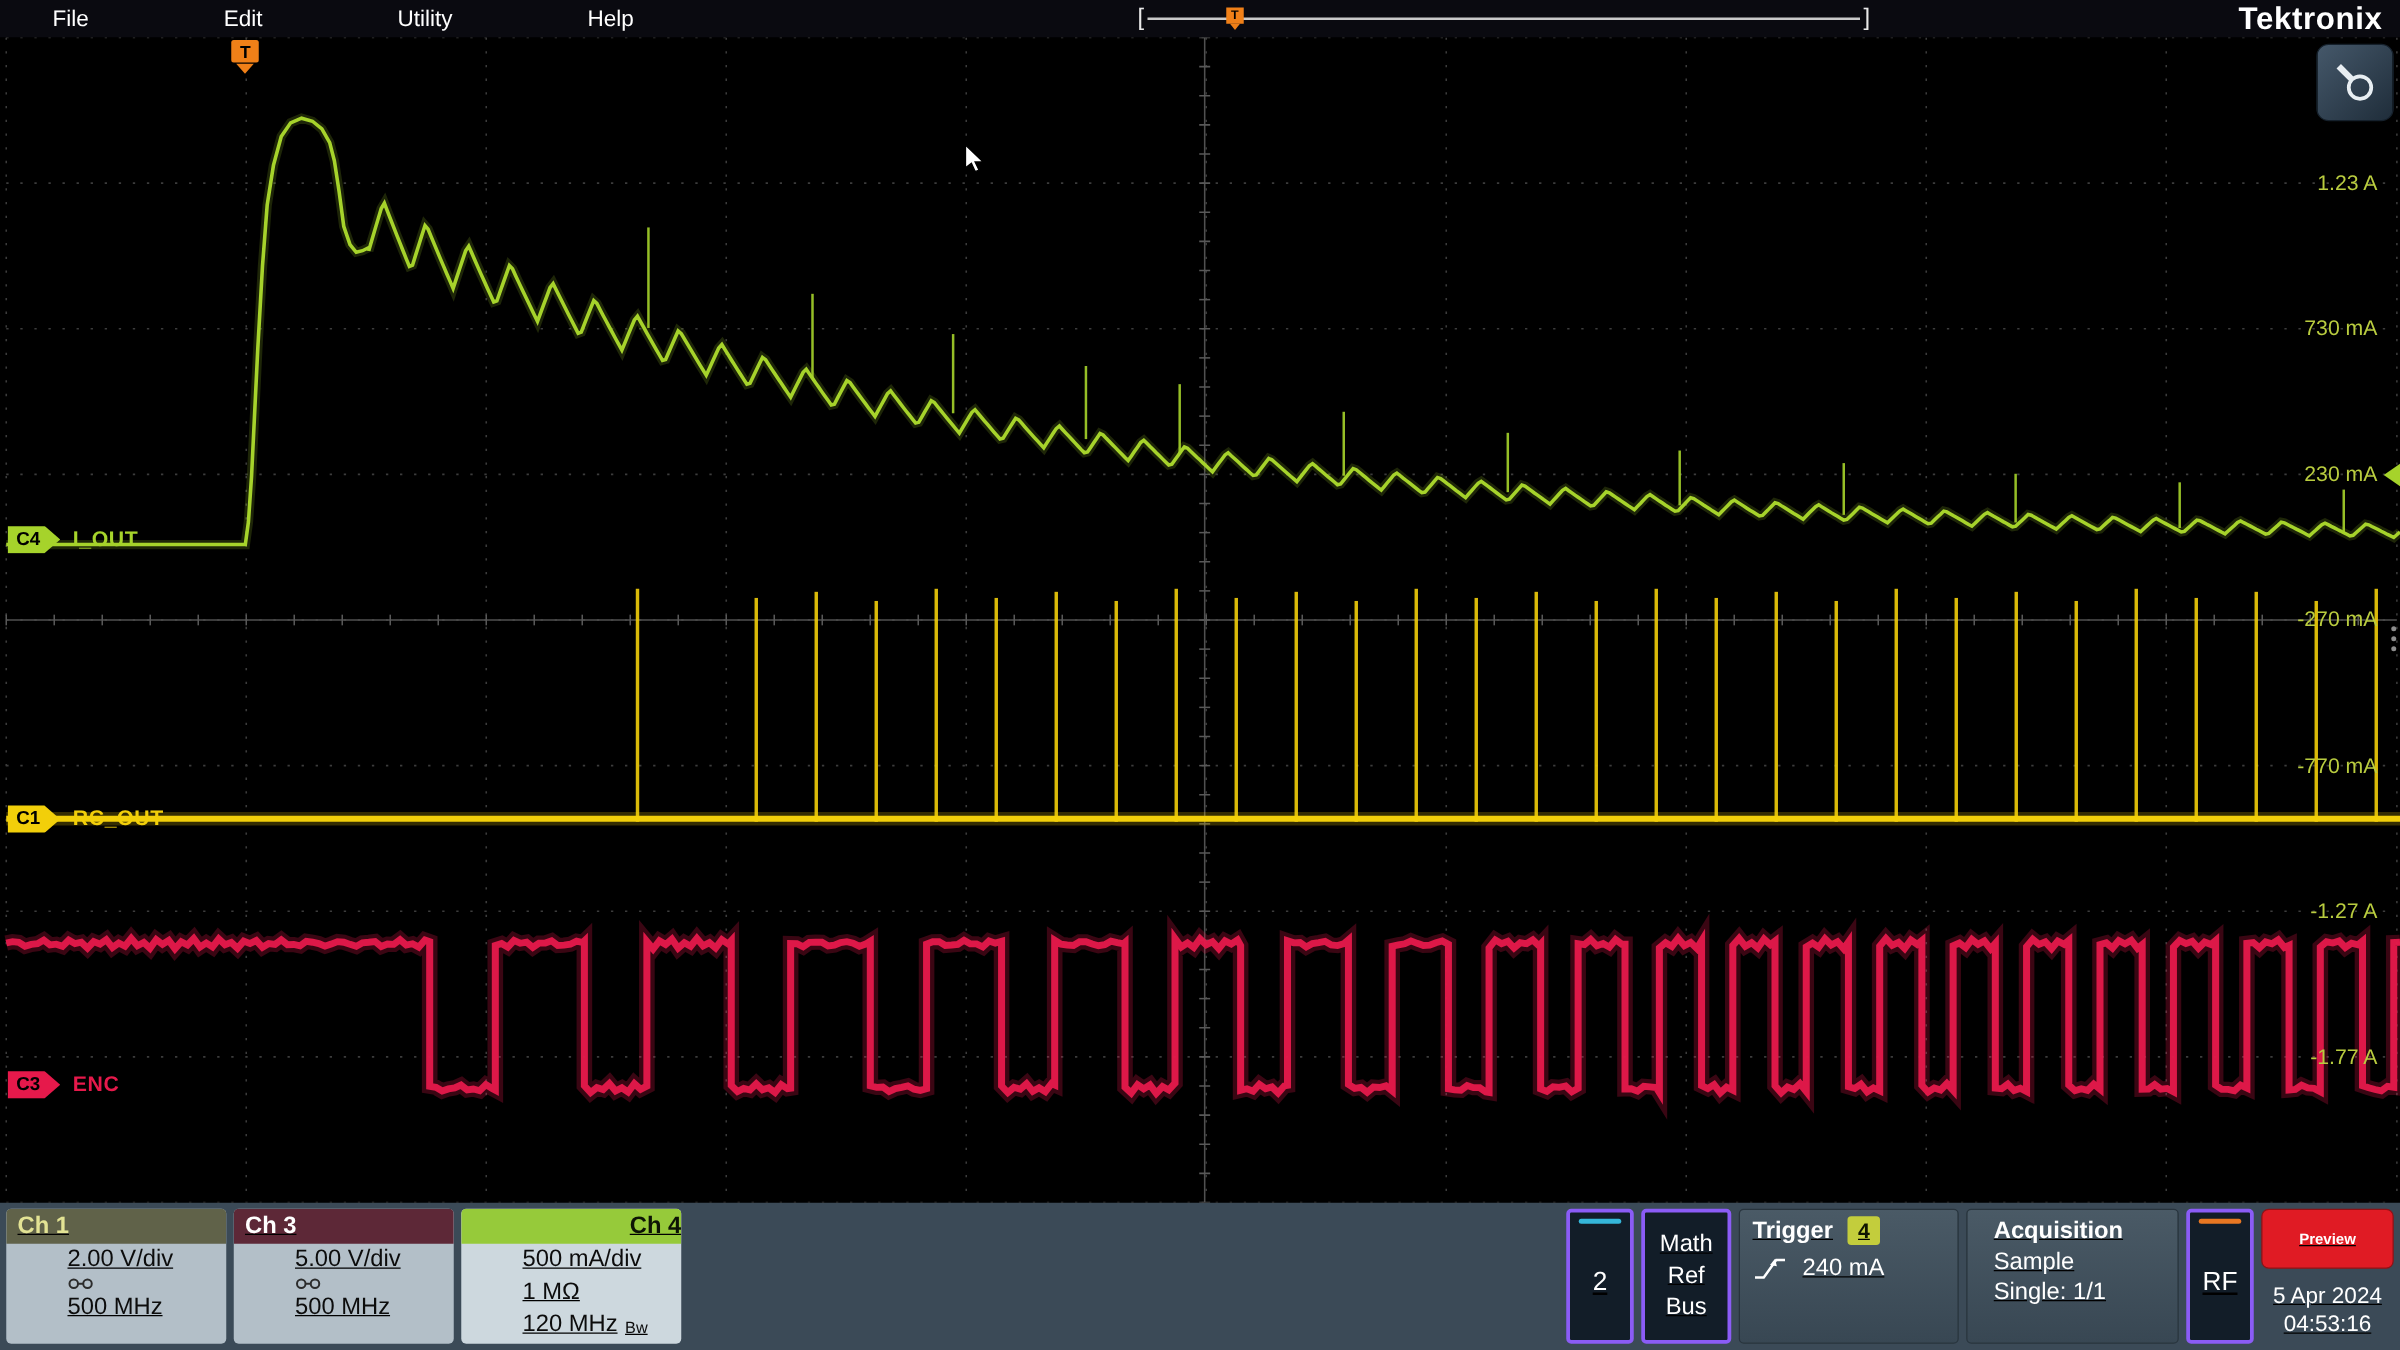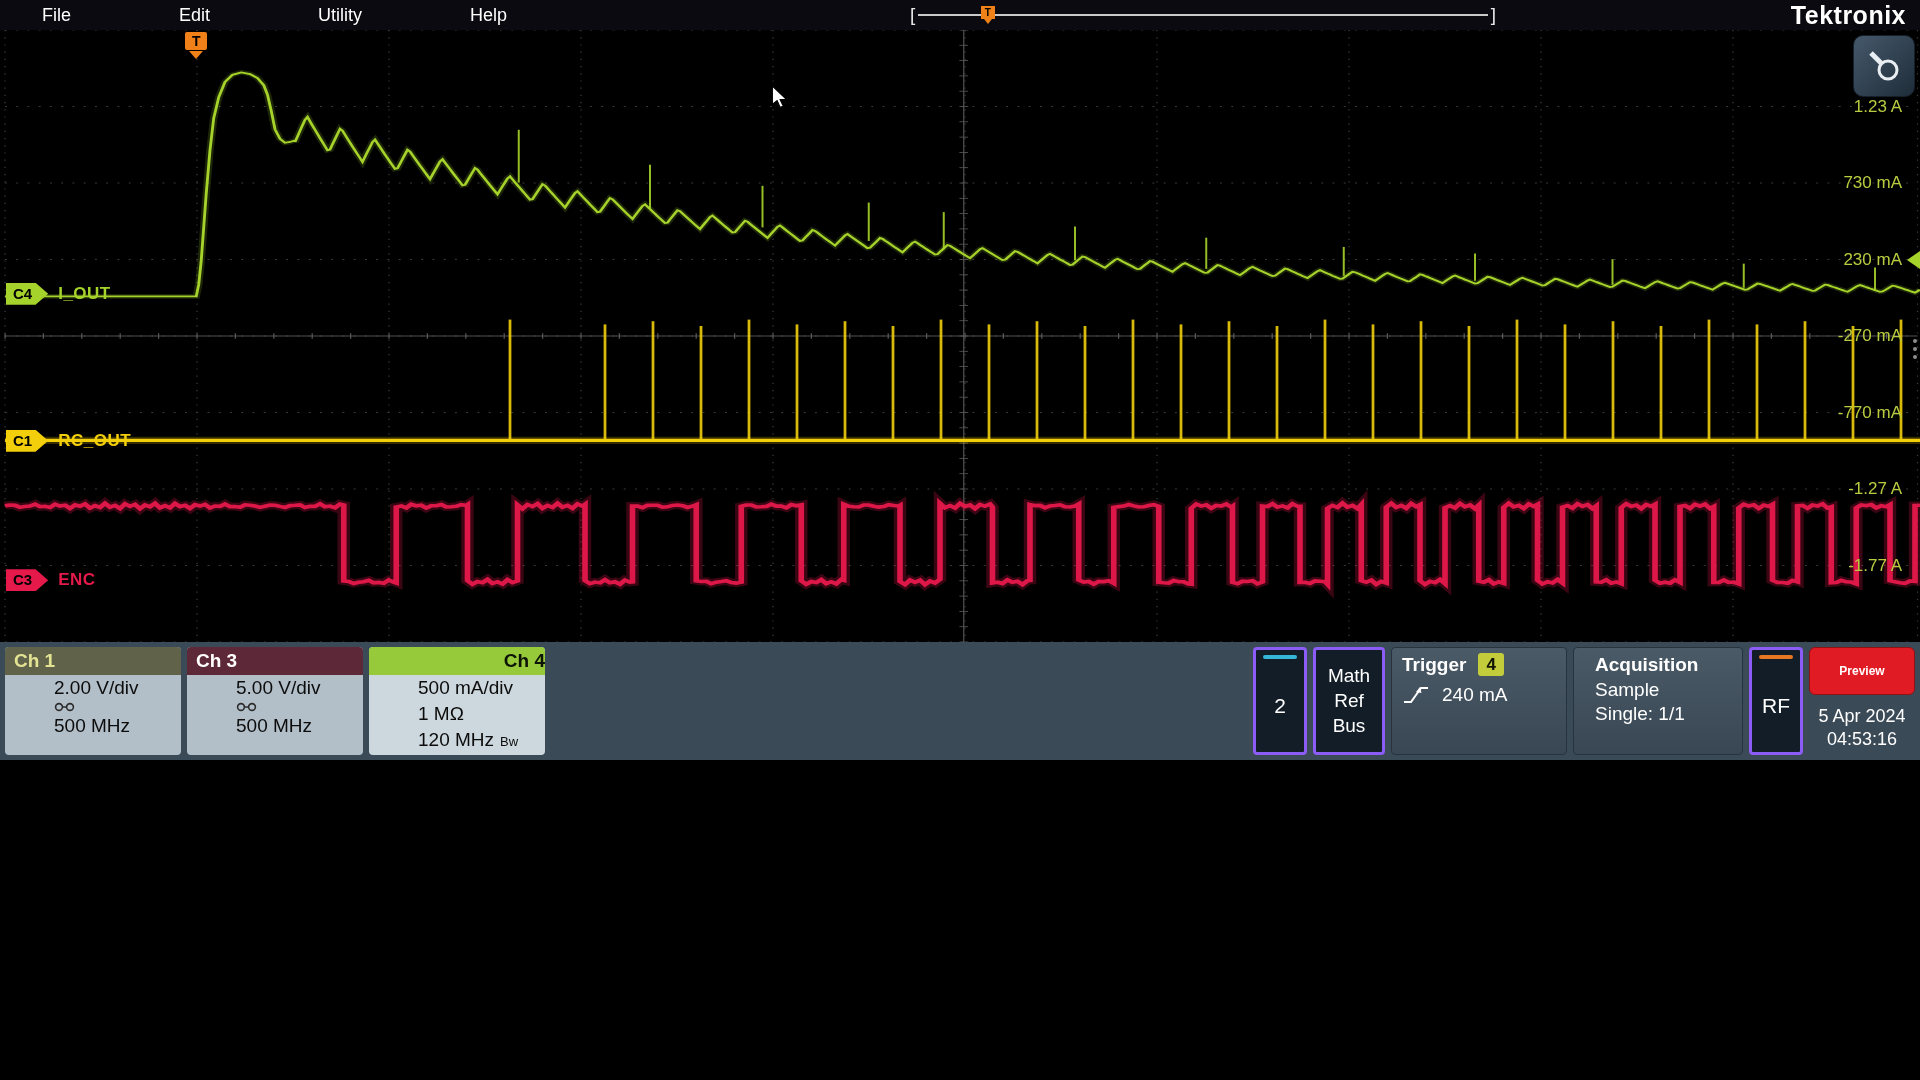--- a/index.html
+++ b/index.html
@@ -1,16 +1,16 @@
 <!DOCTYPE html>
 <html><head>
 <meta charset="utf-8">
 <style>
   html,body{margin:0;padding:0;background:#000;}
-  .scope{width:1920px;height:760px;display:flex;flex-direction:column;
+  .scope{width:1920px;height:1080px;display:flex;flex-direction:column;
          font-family:"Liberation Sans",sans-serif;overflow:hidden;position:relative;}
 
   
   .menubar{flex:0 0 30px;background:#0a0a10;position:relative;display:flex;align-items:center;color:#fff;}
   .menubar nav{display:flex;gap:108px;padding-left:42px;}
   .menu-item{font-size:18px;color:#fff;}
   .recordbar{position:absolute;left:910px;top:0;width:586px;height:30px;display:flex;align-items:center;}
   .bracket{font-size:19px;color:#e8e8e8;line-height:28px;}
   .record-line{flex:1;height:2px;background:#c9c9c9;margin:0 3px;position:relative;}
   .record-marker{position:absolute;left:11%;top:-8px;width:14px;height:13px;background:#f08018;color:#000;
@@ -39,21 +39,21 @@
   .zoom-tile{position:absolute;top:5px;right:5px;width:60px;height:60px;border-radius:10px;
              background:linear-gradient(135deg,#45586a,#1f2d3a);border:1px solid #15202b;
              display:flex;align-items:center;justify-content:center;}
   .level-arrow{position:absolute;right:0;top:37.5%;transform:translateY(-50%);width:0;height:0;
                border-top:9px solid transparent;border-bottom:9px solid transparent;border-right:13px solid #a6d32b;}
   .dots-handle{position:absolute;right:3px;top:50.5%;display:flex;flex-direction:column;gap:4px;}
   .dots-handle i{width:4px;height:4px;border-radius:50%;background:#8d8d8d;}
   .cursor{position:absolute;left:40.2%;top:9.2%;}
 
   
-  .statusbar{flex:0 0 118px;background:#3b4a57;display:flex;align-items:stretch;padding:5px;gap:6px;box-sizing:border-box;}
+  .statusbar{flex:0 0 118px;background:#3b4a57;display:flex;align-items:stretch;padding:5px;gap:6px;box-sizing:border-box;text-decoration:underline;}
   .ch-tile{width:176px;background:#b3bfc8;border-radius:4px;overflow:hidden;color:#0c0c0c;display:flex;flex-direction:column;}
   .ch-tile.ch4{background:#cdd8de;}
   .ch-head{flex:0 0 28px;line-height:28px;padding-left:9px;font-size:19px;font-weight:bold;}
   .ch1 .ch-head{background:#606249;color:#e3e394;}
   .ch3 .ch-head{background:#5d2837;color:#ffffff;}
   .ch4 .ch-head{background:#96ca3a;color:#0d1405;text-align:right;}
   .ch-row{padding-left:9px;font-size:19px;line-height:26px;display:flex;align-items:center;gap:6px;margin-left:40px;}
   .bw-sub{font-size:13px;align-self:flex-end;line-height:22px;}
   .darktile{background:#121d28;border:3px solid #8b5cf6;border-radius:4px;color:#fff;box-sizing:border-box;}
   .tile-2,.rf-tile{width:54px;display:flex;flex-direction:column;align-items:center;}

